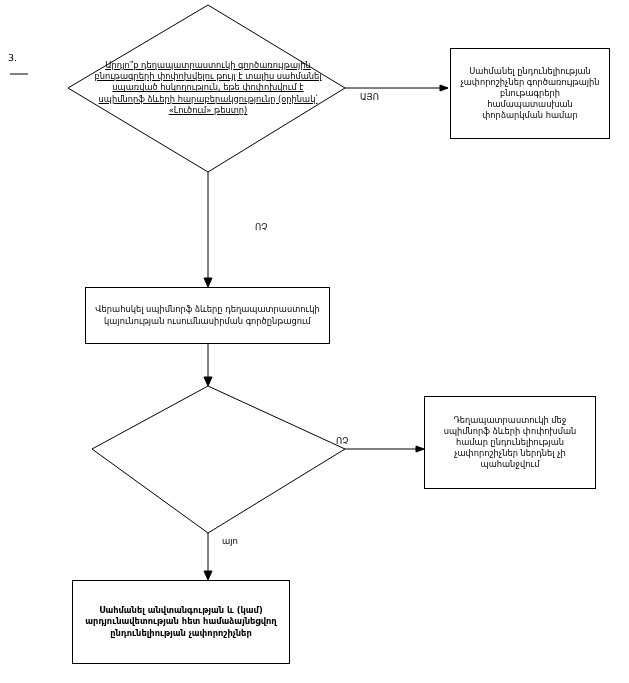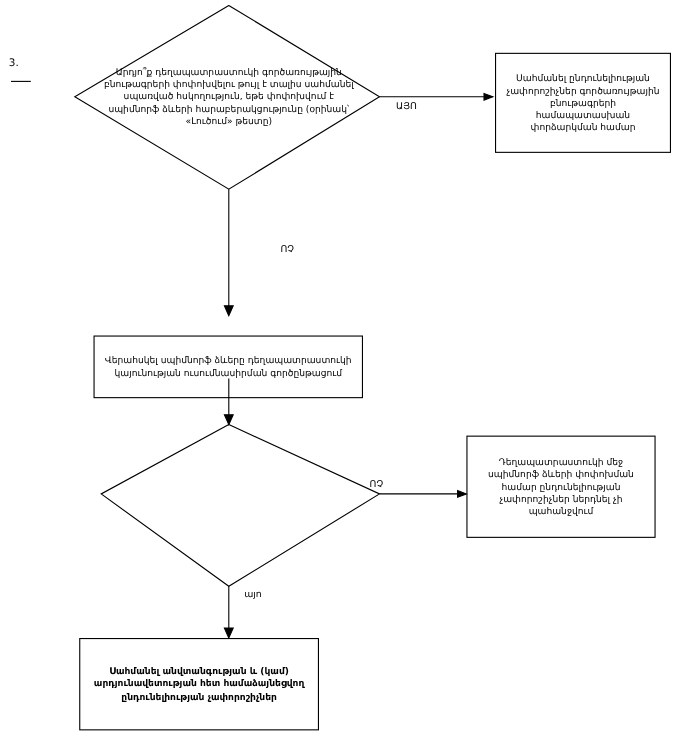--- a/index.html
+++ b/index.html
@@ -40,20 +40,21 @@
   .diamond-label {
     position: absolute;
     box-sizing: border-box;
     display: flex;
     align-items: center;
     justify-content: center;
     text-align: center;
     font-size: 8.3px;
     line-height: 1.35;
     padding: 0 6px;
+    text-decoration: underline;
   }
   .edge-label {
     position: absolute;
     font-size: 8.5px;
     white-space: nowrap;
   }
   .step-num {
     position: absolute;
     font-size: 9.5px;
   }
@@ -102,21 +103,21 @@
 
   <div class="step-num" style="left:8px; top:52px;">3.</div>
 
   <div class="diamond-label" style="left:82px; top:38px; width:252px; height:100px;">Արդյո՞ք դեղապատրաստուկի գործառույթային բնութագրերի փոփոխվելու թույլ է տալիս սահմանել սպառված հսկողություն, եթե փոփոխվում է սպիմնորֆ ձևերի հարաբերակցությունը (օրինակ՝ «Լուծում» թեստը)</div>
 
   <div class="node box" style="left:450px; top:48px; width:160px; height:91px;">Սահմանել ընդունելիության չափորոշիչներ գործառույթային բնութագրերի համապատասխան փորձարկման համար</div>
 
   <div class="edge-label" style="left:360px; top:92px;">ԱՅՈ</div>
   <div class="edge-label" style="left:255px; top:222px;">ՈՉ</div>
 
-  <div class="node box" style="left:85px; top:305px; width:245px; height:57px;">Վերահսկել սպիմնորֆ ձևերը դեղապատրաստուկի կայունության ուսումնասիրման գործընթացում</div>
+  <div class="node box" style="left:85px; top:287px; width:245px; height:57px;">Վերահսկել սպիմնորֆ ձևերը դեղապատրաստուկի կայունության ուսումնասիրման գործընթացում</div>
 
 
   <div class="edge-label" style="left:336px; top:436px;">ՈՉ</div>
 
   <div class="node box" style="left:424px; top:396px; width:172px; height:93px;">Դեղապատրաստուկի մեջ սպիմնորֆ ձևերի փոփոխման համար ընդունելիության չափորոշիչներ ներդնել չի պահանջվում</div>
 
   <div class="edge-label" style="left:222px; top:536px;">այո</div>
 
   <div class="node box" style="left:72px; top:580px; width:218px; height:84px;font-weight:bold;">Սահմանել անվտանգության և (կամ) արդյունավետության հետ համաձայնեցվող ընդունելիության չափորոշիչներ</div>
 

